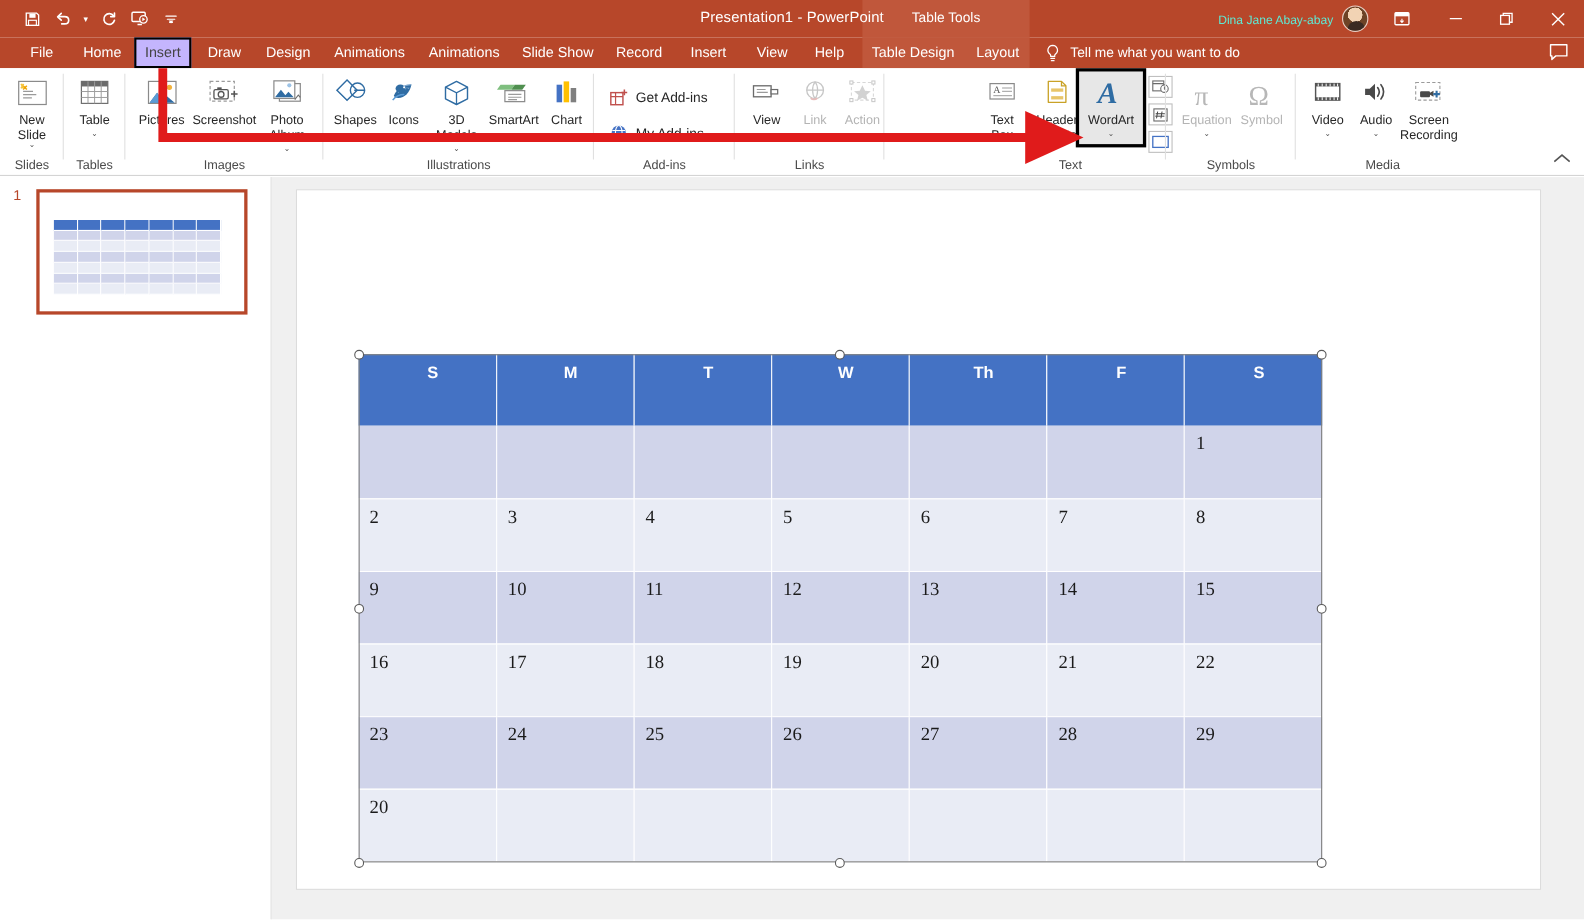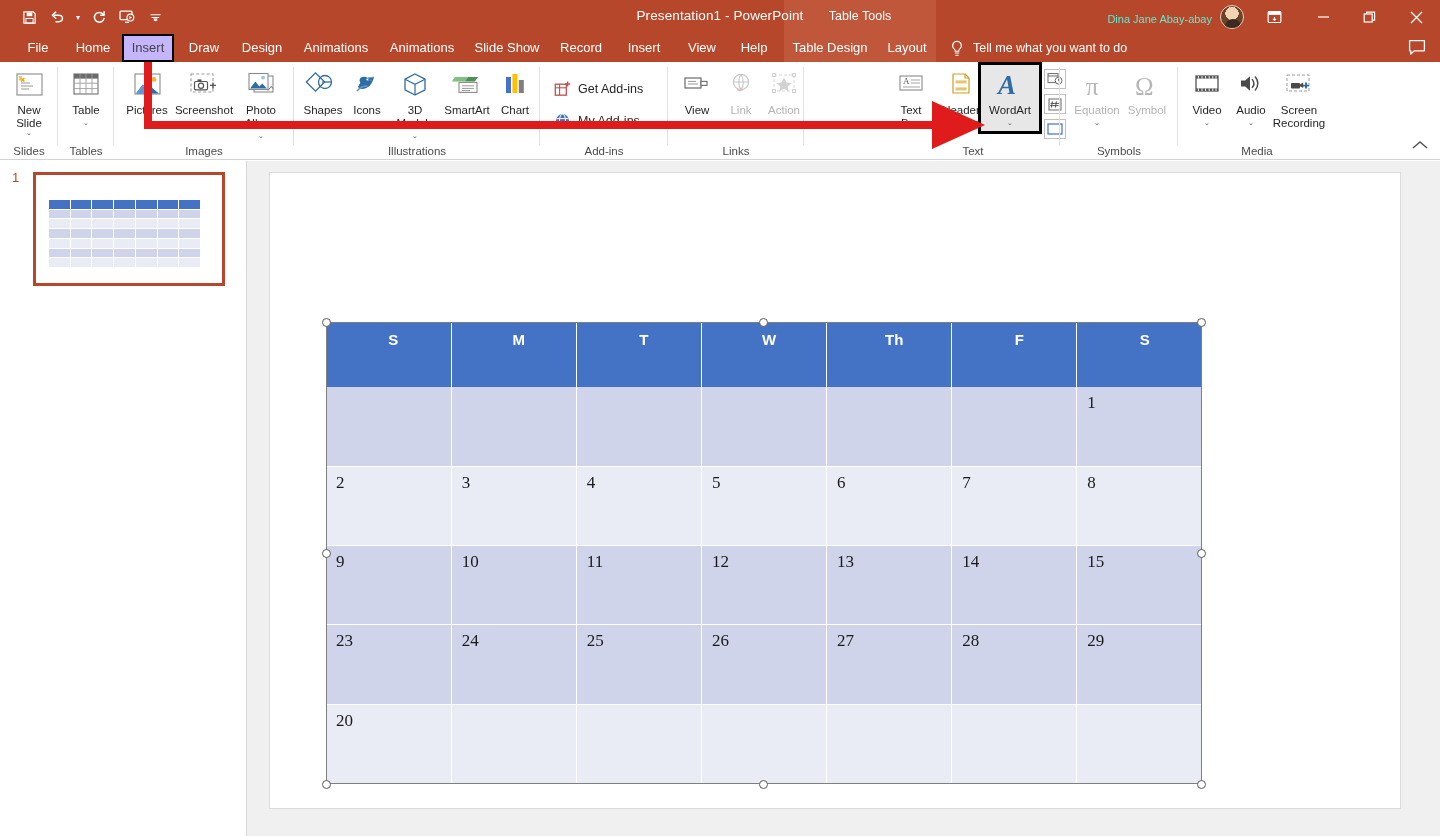--- a/index.html
+++ b/index.html
@@ -706,20 +706,29 @@
       </tr>
       <tr class="band-a">
         <td>9</td>
         <td>10</td>
         <td>11</td>
         <td>12</td>
         <td>13</td>
         <td>14</td>
         <td>15</td>
       </tr>
+      <tr class="band-b">
+        <td>16</td>
+        <td>17</td>
+        <td>18</td>
+        <td>19</td>
+        <td>20</td>
+        <td>21</td>
+        <td>22</td>
+      </tr>
       <tr class="band-a">
         <td>23</td>
         <td>24</td>
         <td>25</td>
         <td>26</td>
         <td>27</td>
         <td>28</td>
         <td>29</td>
       </tr>
       <tr class="band-b">

